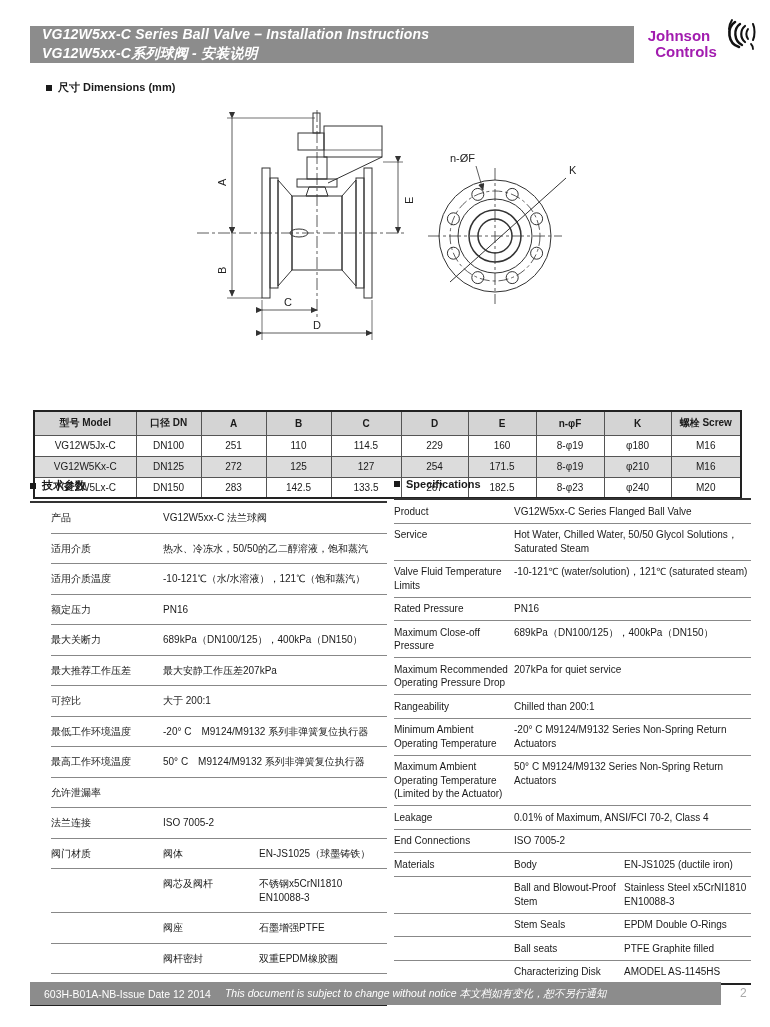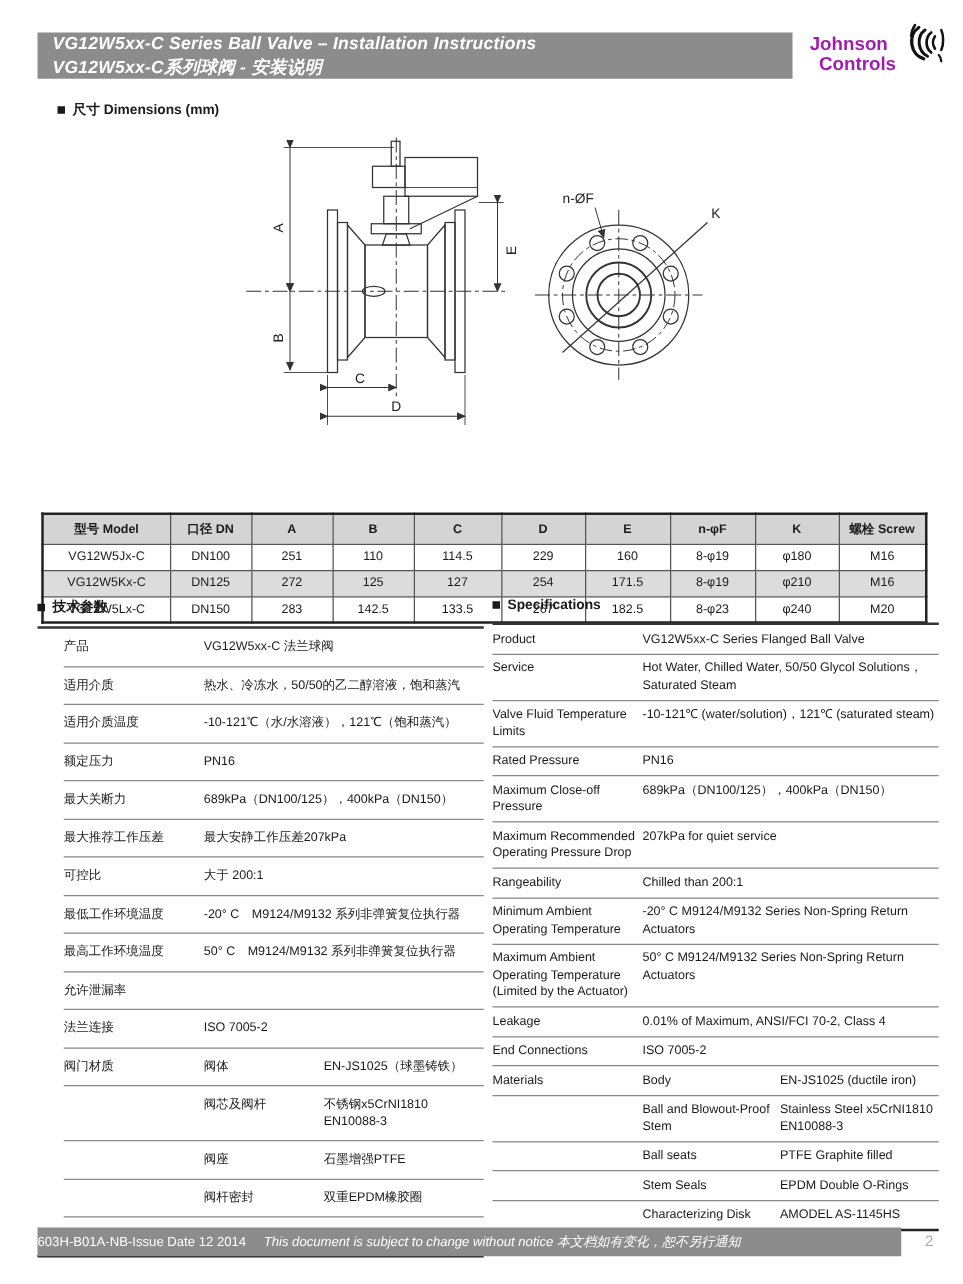--- a/index.html
+++ b/index.html
@@ -59,21 +59,21 @@
   .spec-col.right .spec-row { padding:4.5px 0; }
   .spec-row .lab { flex:0 0 112px; padding-right:4px; }
   .spec-col.right .spec-row .lab { flex:0 0 120px; }
   .spec-row .sub { flex:0 0 96px; padding-right:4px; }
   .spec-col.right .spec-row .sub { flex:0 0 110px; }
   .spec-row .val { flex:1 1 auto; }
   
   .footer-bar {
     position:absolute; left:30px; top:982px; width:691px; height:23px;
     background:#8c8c8c; color:#ffffff;
-    display:flex; align-items:center; gap:14px;
+    display:flex; align-items:center; padding-left:14px; gap:14px;
     font-size:10.5px;
   }
   .footer-bar .notice { font-style:italic; }
   .page-num { position:absolute; left:740px; top:986px; color:#a8a8a8; font-size:12px; }
 </style>
 </head>
 <body>
 
 <div class="header-bar">
   <div class="line">VG12W5xx-C Series Ball Valve – Installation Instructions</div>
@@ -380,27 +380,27 @@
         <div class="sub">Body</div>
         <div class="val">EN-JS1025 (ductile iron)</div>
       </div>
     <div class="spec-row">
         <div class="lab"></div>
         <div class="sub">Ball and Blowout-Proof Stem</div>
         <div class="val">Stainless Steel x5CrNI1810 EN10088-3</div>
       </div>
     <div class="spec-row">
         <div class="lab"></div>
+        <div class="sub">Stem Seals</div>
+        <div class="val">EPDM Double O-Rings</div>
+      </div>
+    <div class="spec-row">
+        <div class="lab"></div>
         <div class="sub">Ball seats</div>
         <div class="val">PTFE Graphite filled</div>
-      </div>
-    <div class="spec-row">
-        <div class="lab"></div>
-        <div class="sub">Stem Seals</div>
-        <div class="val">EPDM Double O-Rings</div>
       </div>
     <div class="spec-row">
         <div class="lab"></div>
         <div class="sub">Characterizing Disk</div>
         <div class="val">AMODEL AS-1145HS</div>
       </div>
   </div>
 </div>
 
 <div class="footer-bar">

